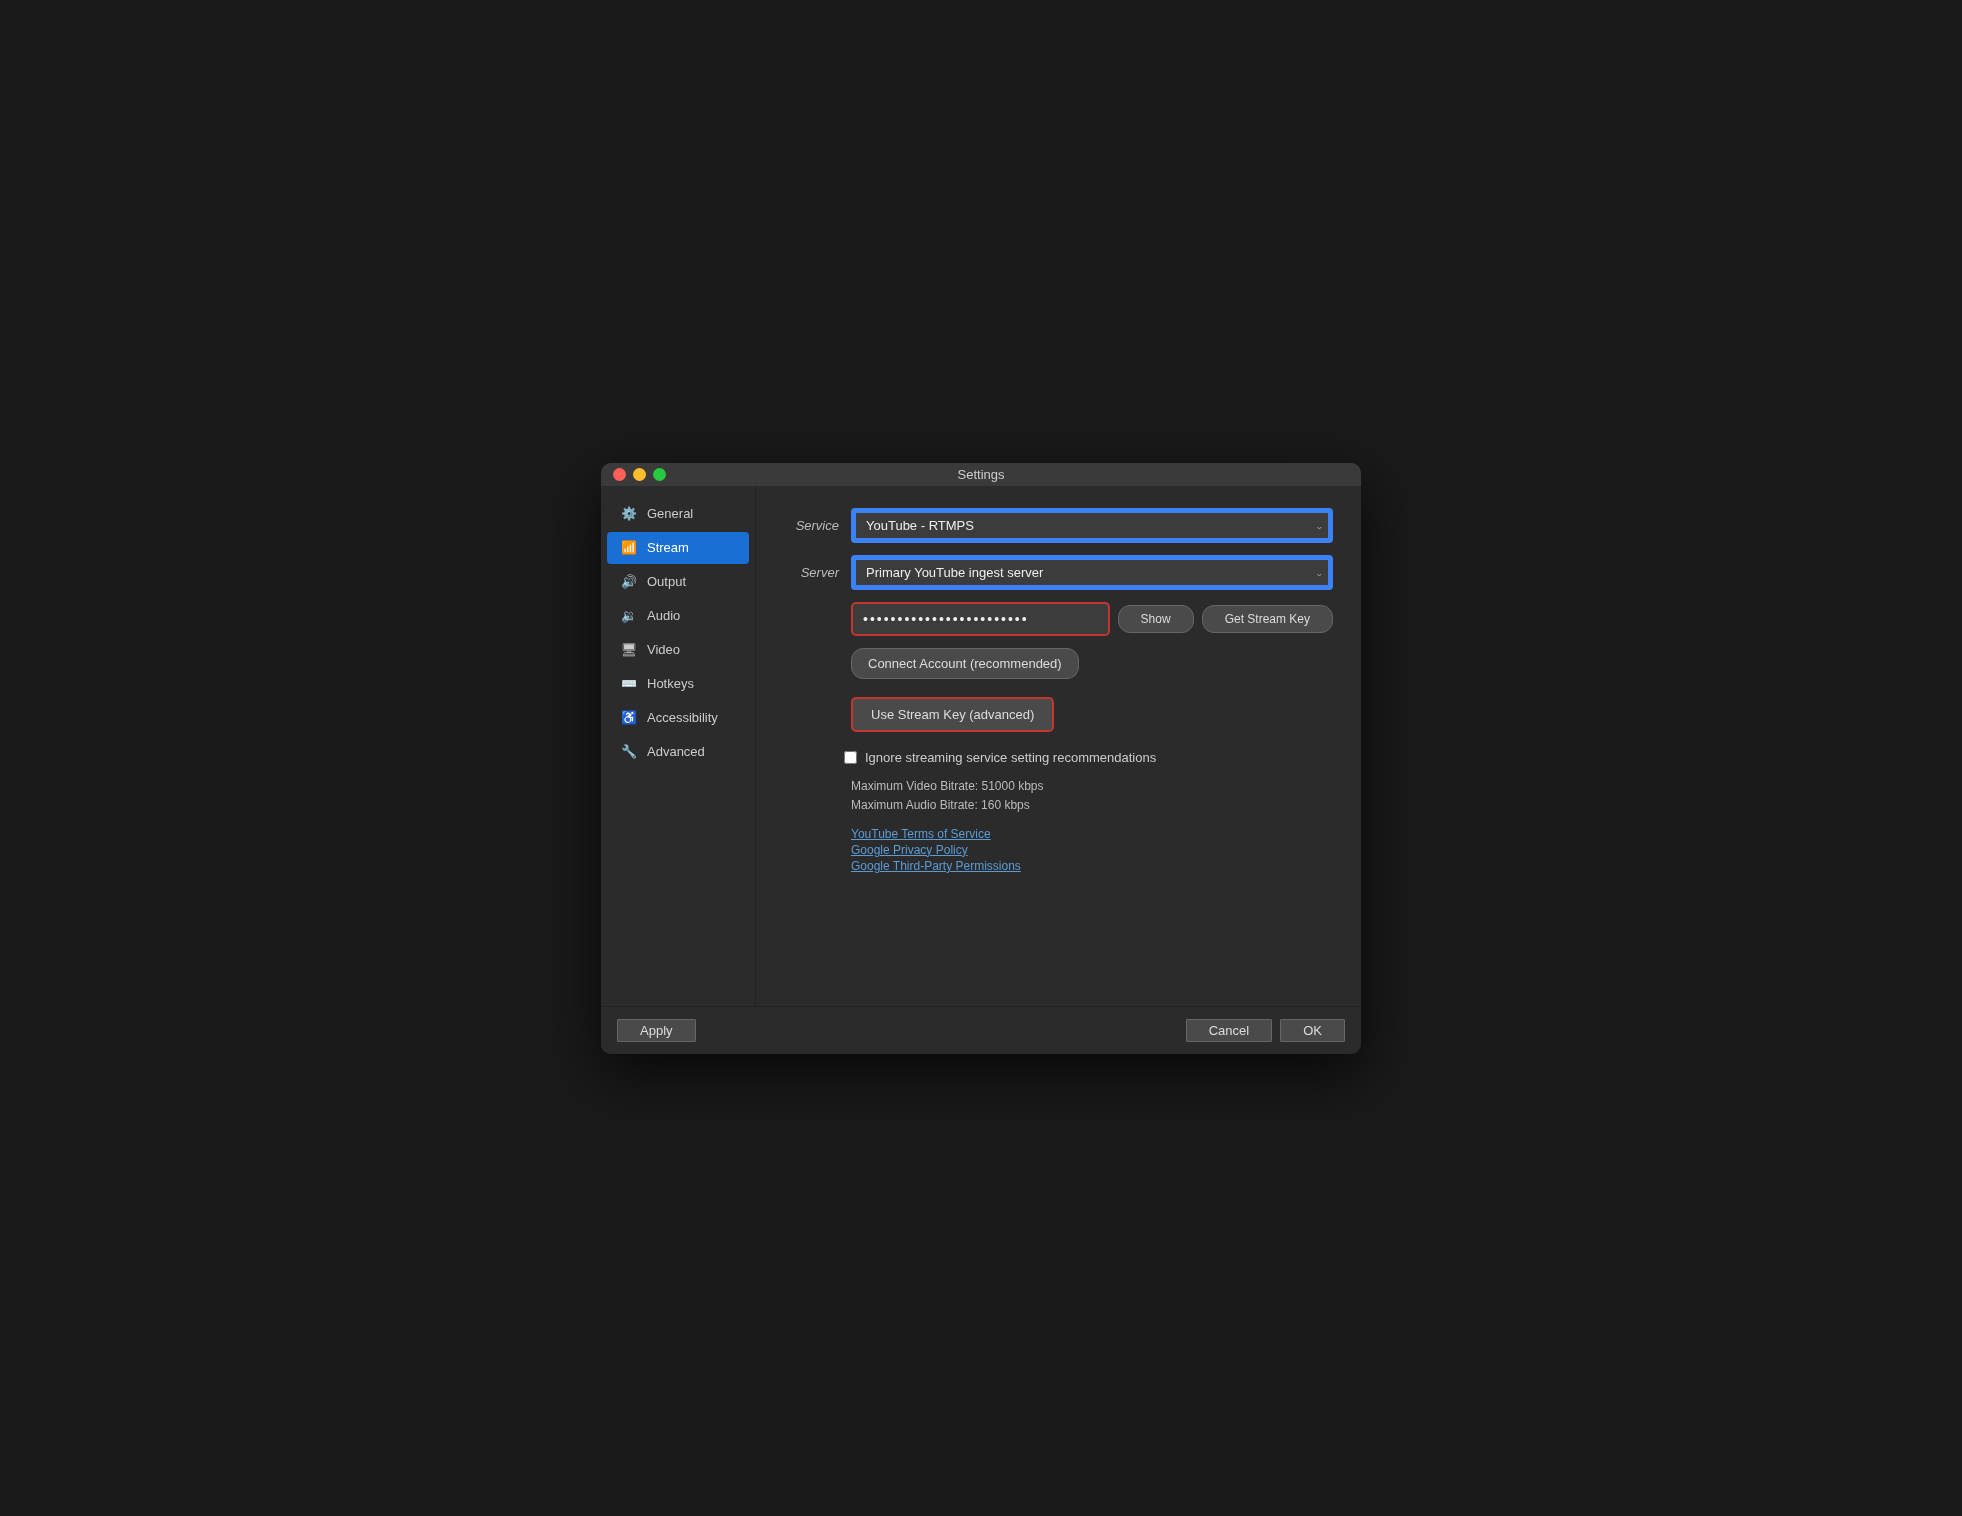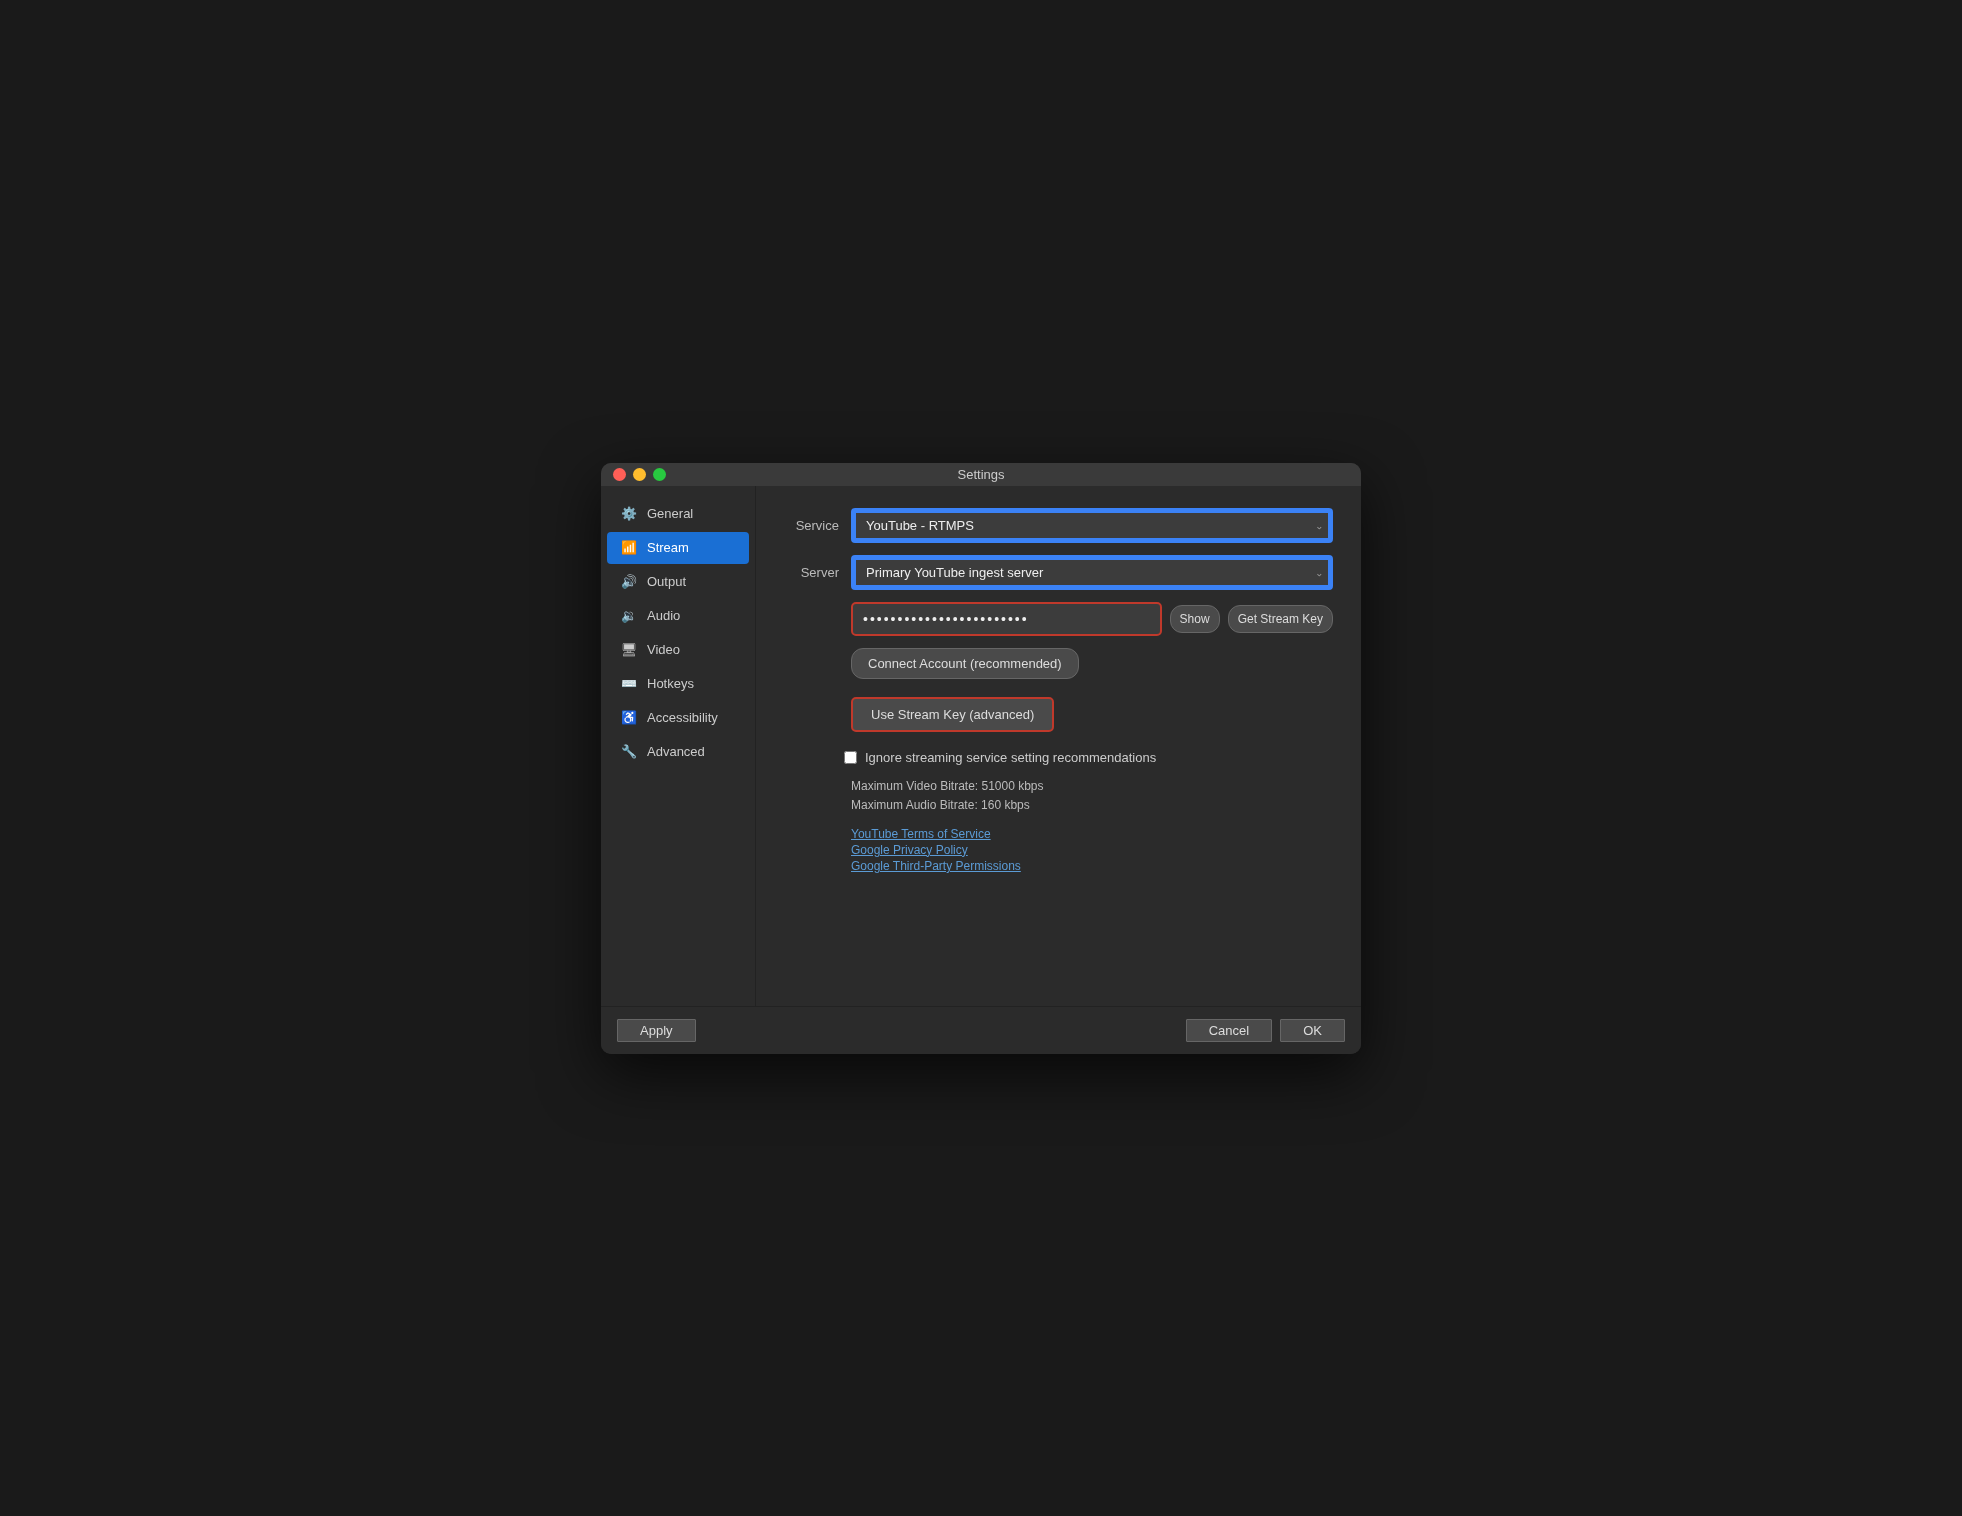--- a/index.html
+++ b/index.html
@@ -96,20 +96,21 @@
       display: flex;
       align-items: center;
       gap: 12px;
     }
     .form-label {
       color: #bbb;
       font-size: 13px;
       width: 55px;
       text-align: right;
       flex-shrink: 0;
+      font-style: italic;
     }
     .select-wrapper {
       flex: 1;
       position: relative;
     }
     .select-wrapper select {
       width: 100%;
       background: #3c3c3c;
       border: 5px solid #3b82f6;
       border-radius: 4px;
@@ -153,21 +154,21 @@
       padding: 7px 10px;
       outline: none;
       letter-spacing: 2px;
     }
     .btn {
       background: #4a4a4a;
       border: 1px solid #666;
       border-radius: 12px;
       color: #ddd;
       font-size: 12px;
-      padding: 6px 9px;
+      padding: 6px 22px;
       cursor: pointer;
       white-space: nowrap;
     }
     .btn-highlighted {
       border: 2px solid #c0392b;
       background: #4a4a4a;
       border-radius: 5px;
       color: #ddd;
       font-size: 13px;
       padding: 8px 18px;

